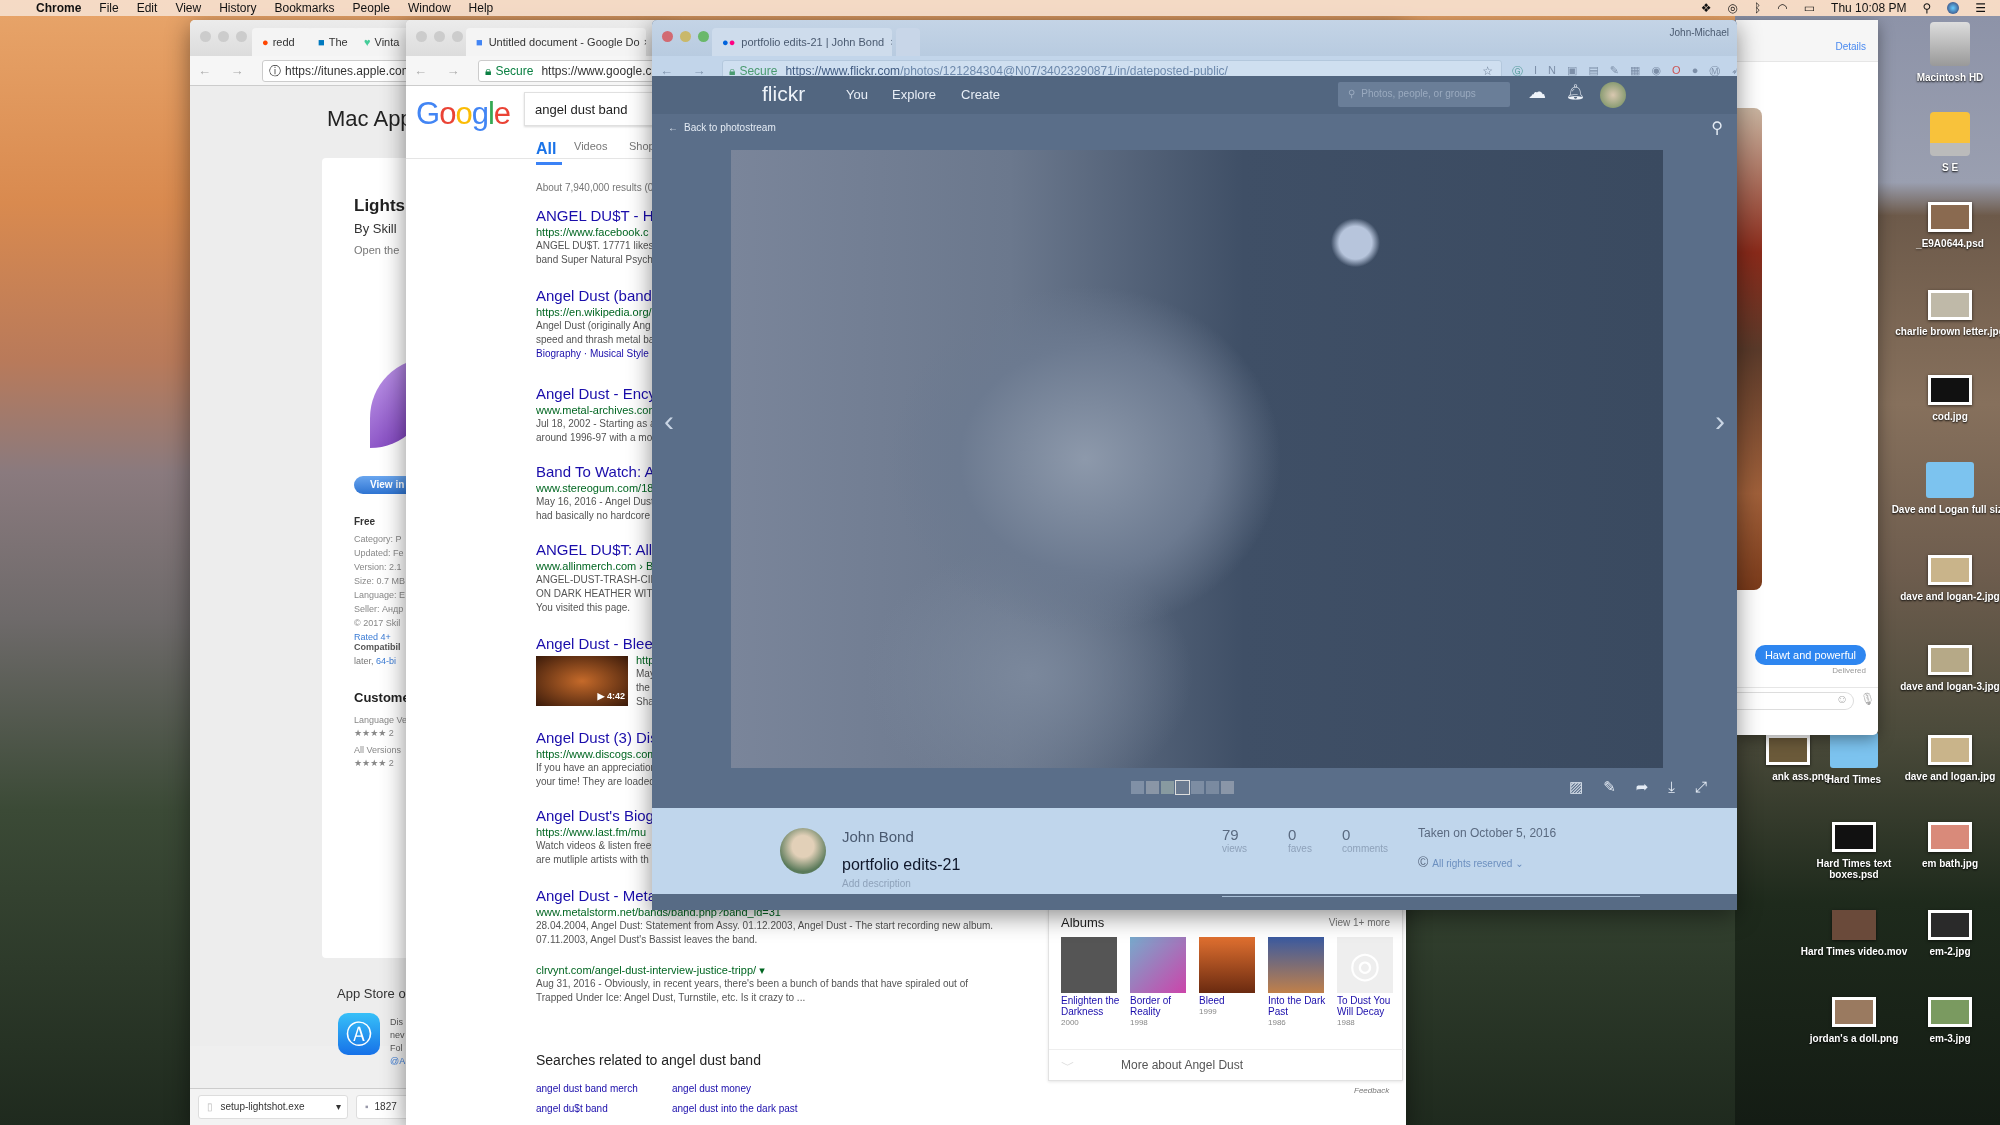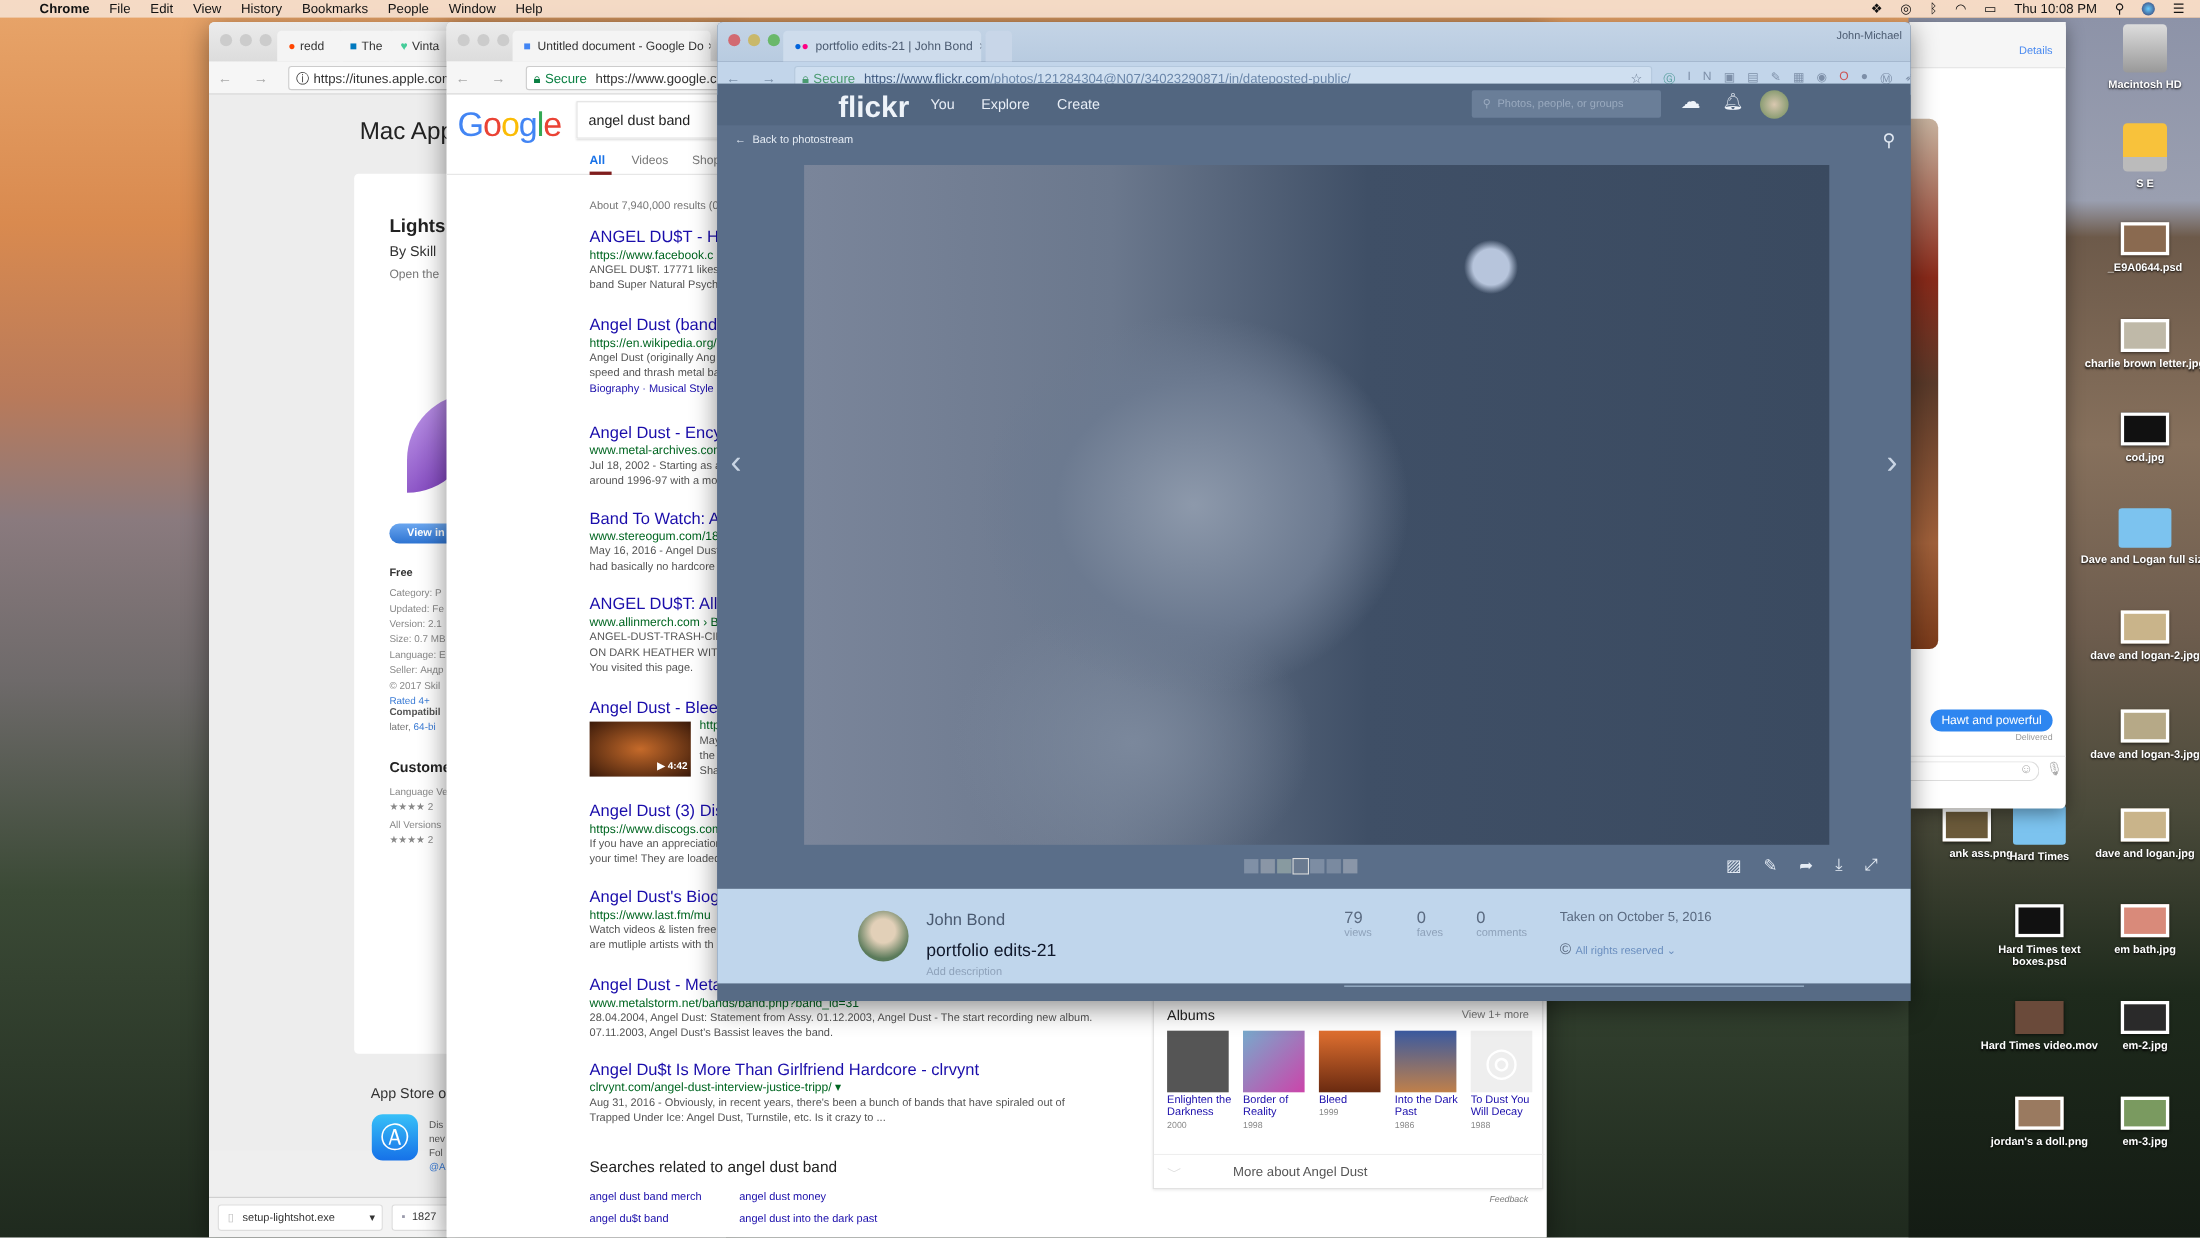--- a/index.html
+++ b/index.html
@@ -196,21 +196,21 @@
         <span style="color:#0b8043;margin-right:8px">Secure</span>
         <span>https://www.google.co</span>
       </div>
   </div>
   <div class="page">
     <div class="abs" style="left:10px;top:10px;font-size:31px;font-weight:normal;letter-spacing:-1px">
       <span style="color:#4285f4">G</span><span style="color:#ea4335">o</span><span style="color:#fbbc05">o</span><span style="color:#4285f4">g</span><span style="color:#34a853">l</span><span style="color:#ea4335">e</span>
     </div>
     <div class="abs" style="left:118px;top:6px;width:300px;height:34px;border:1px solid #e0e0e0;box-shadow:0 1px 2px rgba(0,0,0,.15);padding:9px 10px;font-size:13px;color:#222">angel dust band</div>
     <div class="abs" style="left:0;top:72px;width:1000px;height:1px;background:#e5e5e5"></div>
-    <div class="abs" style="left:130px;top:54px;font-size:11px;color:#1a73e8;font-weight:bold;border-bottom:3px solid #7f1d1d;padding:0 6px 4px 0">All</div>
+    <div class="abs" style="left:130px;top:54px;font-size:16px;color:#1a73e8;font-weight:bold;border-bottom:3px solid #3b82f6;padding:0 6px 4px 0">All</div>
     <div class="abs" style="left:168px;top:54px;font-size:11px;color:#777">Videos</div>
     <div class="abs" style="left:223px;top:54px;font-size:11px;color:#777">Shop</div>
     <div class="abs" style="left:130px;top:96px;font-size:10px;color:#777">About 7,940,000 results (0</div>
 
     <div class="g-result" style="top:120px">
       <div class="g-title">ANGEL DU$T - Hon</div>
       <div class="g-url">https://www.facebook.c</div>
       <div class="g-snip">ANGEL DU$T. 17771 likes</div>
       <div class="g-snip">band Super Natural Psych</div>
     </div>
@@ -264,21 +264,20 @@
       <div class="g-snip">Watch videos &amp; listen free</div>
       <div class="g-snip">are mutliple artists with th</div>
     </div>
     <div class="g-result" style="top:800px;width:500px">
       <div class="g-title">Angel Dust - Metal</div>
       <div class="g-url">www.metalstorm.net/bands/band.php?band_id=31</div>
       <div class="g-snip">28.04.2004, Angel Dust: Statement from Assy. 01.12.2003, Angel Dust - The start recording new album.</div>
       <div class="g-snip">07.11.2003, Angel Dust's Bassist leaves the band.</div>
     </div>
     <div class="g-result" style="top:877px;width:500px">
-      <div class="g-title">Angel Du$t Is More Than Girlfriend Hardcore - clrvynt</div>
       <div class="g-url"><span>clrvynt.com/angel-dust-interview-justice-tripp/</span> <span>▾</span></div>
       <div class="g-snip">Aug 31, 2016 - Obviously, in recent years, there's been a bunch of bands that have spiraled out of</div>
       <div class="g-snip">Trapped Under Ice: Angel Dust, Turnstile, etc. Is it crazy to ...</div>
     </div>
     <div class="abs" style="left:130px;top:966px;font-size:14px;color:#222">Searches related to angel dust band</div>
     <div class="abs" style="left:130px;top:997px;font-size:10px;color:#1a0dab">angel dust band merch</div>
     <div class="abs" style="left:266px;top:997px;font-size:10px;color:#1a0dab">angel dust money</div>
     <div class="abs" style="left:130px;top:1017px;font-size:10px;color:#1a0dab">angel du$t band</div>
     <div class="abs" style="left:266px;top:1017px;font-size:10px;color:#1a0dab">angel dust into the dark past</div>
 
@@ -364,21 +363,21 @@
       <span>▦</span>
       <span>◉</span>
       <span style="color:#c55">O</span>
       <span>●</span>
       <span>Ⓜ</span>
       <span>➶</span>
 
     </div>
   </div>
   <div class="fl-nav">
-    <span class="abs" style="left:110px;top:6px;font-size:27px;font-weight:bold;color:#eef3f9">flickr</span>
+    <span class="abs" style="left:110px;top:6px;font-size:21px;font-weight:normal;color:#eef3f9">flickr</span>
     <span class="abs" style="left:194px;top:11px">You</span>
     <span class="abs" style="left:240px;top:11px">Explore</span>
     <span class="abs" style="left:309px;top:11px">Create</span>
     <div class="abs" style="left:686px;top:6px;width:172px;height:25px;background:#6a7e98;border-radius:2px;font-size:10px;color:#9aaabf;padding:6px 10px"><span style="margin-right:6px">⚲</span><span title="Photos, people, or groups">Photos, people, or groups</span></div>
     <span class="abs" style="left:876px;top:5px;font-size:18px;color:#eef3f9">☁</span>
     <span class="abs" style="left:914px;top:7px;font-size:15px;color:#eef3f9">🔔︎</span>
     <span class="abs" style="left:948px;top:6px;width:26px;height:26px;border-radius:50%;background:radial-gradient(#d9c8b0,#6a8a5a)"></span>
   </div>
   <div class="fl-stage">
     <div class="abs" style="left:16px;top:8px;font-size:10px;color:#e4ebf4"><span style="margin-right:6px">←</span><span>Back to photostream</span></div>

